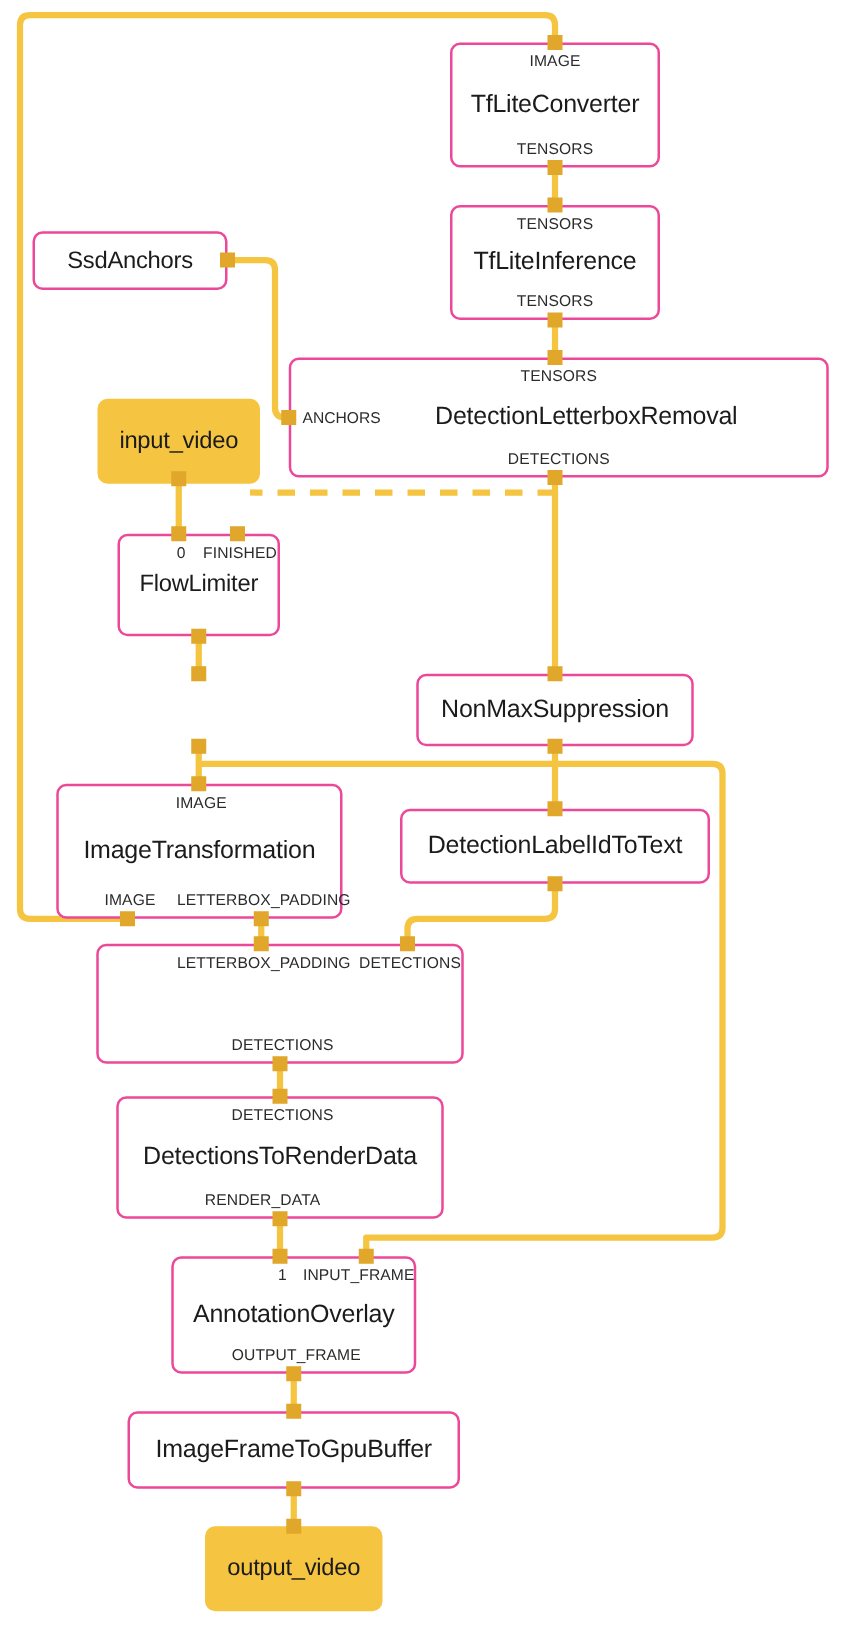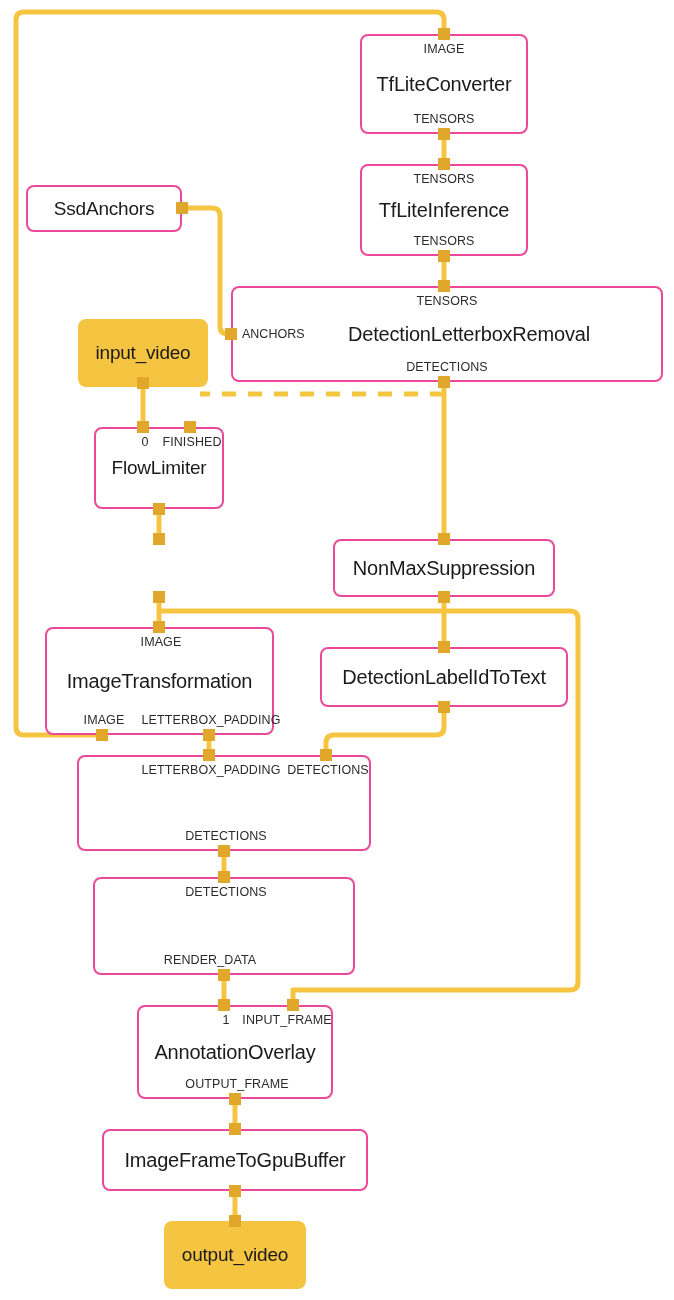--- a/index.html
+++ b/index.html
@@ -140,20 +140,21 @@
     <div class="port-label top" style="left:132px;">LETTERBOX_PADDING</div>
     <div class="port-label top" style="left:249px;">DETECTIONS</div>
     <div class="port-label bot" style="left:147px;">DETECTIONS</div>
   </div>
   <div class="port-dot" style="left:209px;top:755px;"></div>
   <div class="port-dot" style="left:326px;top:755px;"></div>
   <div class="port-dot" style="left:224px;top:851px;"></div>
 
   <div class="node" style="left:93px;top:877px;width:262px;height:98px;">
     <div class="port-label top" style="left:131px;">DETECTIONS</div>
+    <div class="title sz20">DetectionsToRenderData</div>
     <div class="port-label bot" style="left:115px;">RENDER_DATA</div>
   </div>
   <div class="port-dot" style="left:224px;top:877px;"></div>
   <div class="port-dot" style="left:224px;top:975px;"></div>
 
   <div class="node" style="left:137px;top:1005px;width:196px;height:94px;">
     <div class="port-label top" style="left:87px;">1</div>
     <div class="port-label top" style="left:148px;">INPUT_FRAME</div>
     <div class="title sz20">AnnotationOverlay</div>
     <div class="port-label bot" style="left:98px;">OUTPUT_FRAME</div>

